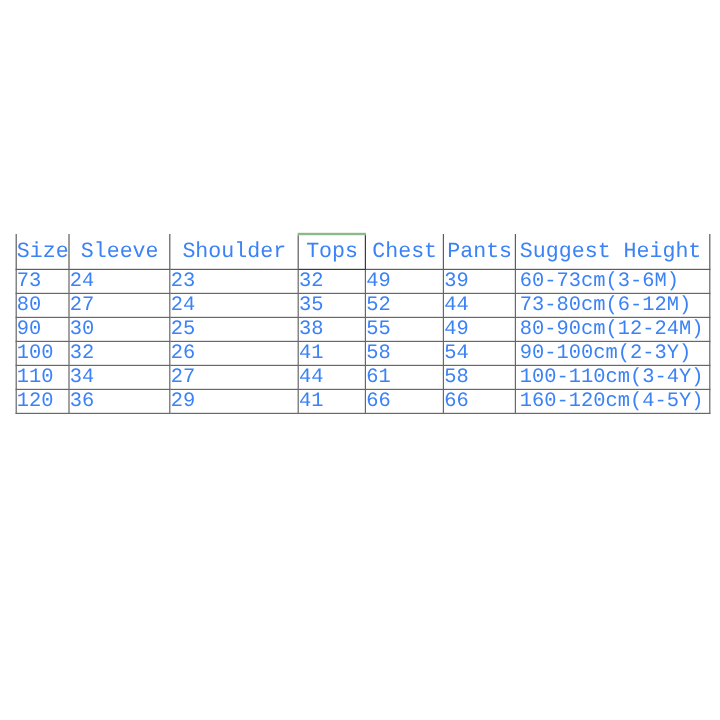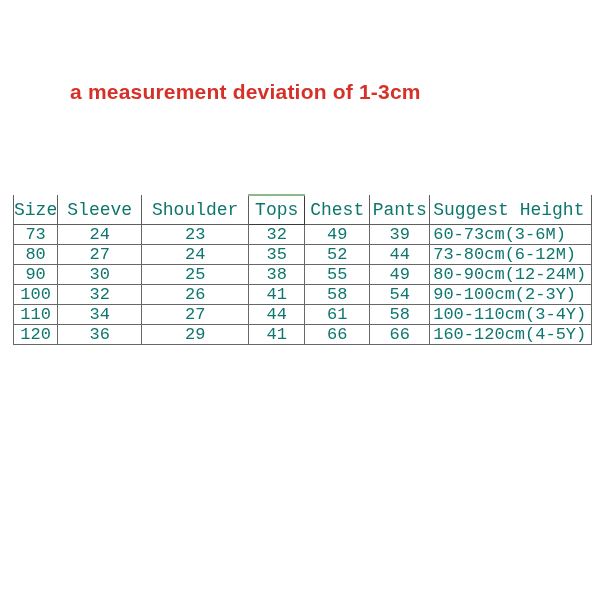--- a/index.html
+++ b/index.html
@@ -20,61 +20,60 @@
     color:#d63128;
     letter-spacing:0.2px;
     white-space:nowrap;
   }
   table.size-table{
     position:absolute;
     left:13px;top:194px;
     border-collapse:collapse;
     table-layout:fixed;
     font-family:"Liberation Mono","DejaVu Sans Mono", monospace;
-    color:#0f766e;
+    color:#3b82f6;
   }
   table.size-table th{
     height:28px;
     font-size:18px;
     font-weight:normal;
     text-align:center;
     vertical-align:middle;
     border:1px solid #5e5e5e;
     border-top:0;
     padding:0;
     white-space:nowrap;
     overflow:hidden;
   }
   table.size-table th.hl{
     border:1px solid #3a3a3a;
     border-top:2px solid #8cb88c; 
   }
   table.size-table td{
     height:19px;
     font-size:17px;
-    text-align:center;
+    text-align:left;
     vertical-align:middle;
     border:1px solid #686868;
     padding:0;
     white-space:nowrap;
     overflow:hidden;
   }
   table.size-table th.left,
   table.size-table td.left{
     text-align:left;
     padding-left:3px;
   }
 </style>
 </head>
 <body>
 
 <div class="screen">
 
   <div class="disclaimer" style="color: rgb(214, 49, 40);">
-    <div>a measurement deviation of 1-3cm</div>
   </div>
 
   <table class="size-table">
     <colgroup>
       <col style="width:40px">
       <col style="width:84px">
       <col style="width:107px">
       <col style="width:56px">
       <col style="width:65px">
       <col style="width:60px">

